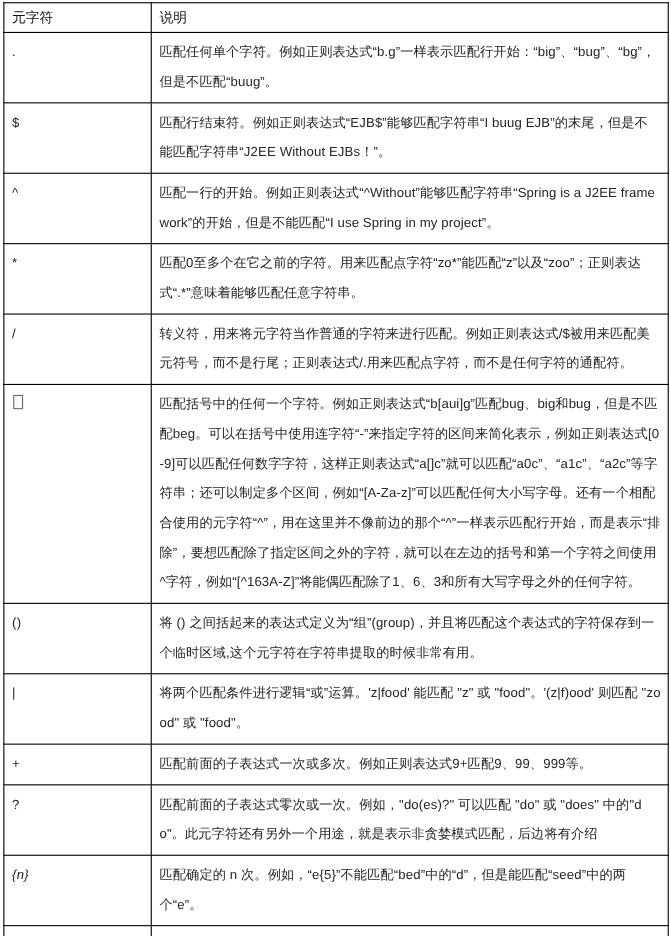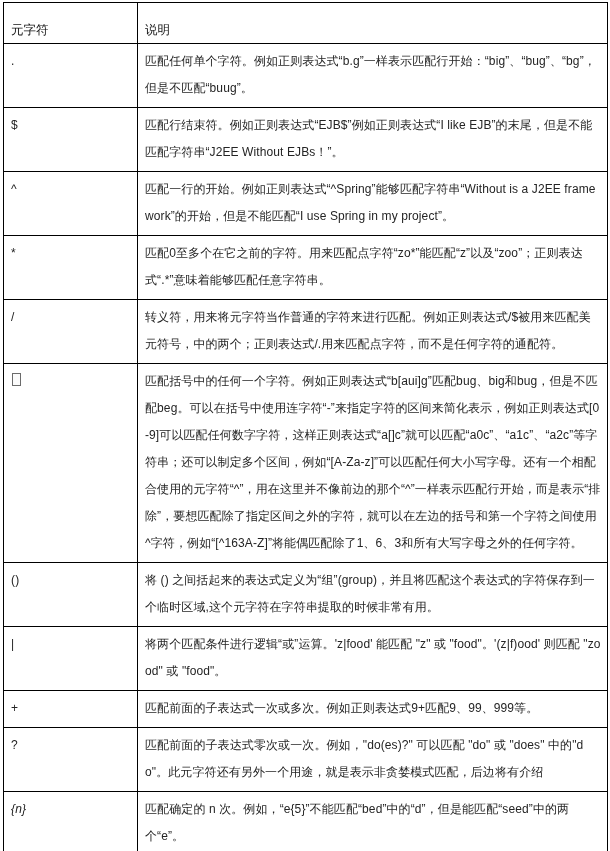--- a/index.html
+++ b/index.html
@@ -37,21 +37,21 @@
     vertical-align: top;
     padding: 4px 6px 5px 7px;
     font-size: 12px;
     line-height: 27px;
     font-weight: normal;
     text-align: left;
     color: #242424;
   }
   table.meta-table th {
     line-height: 20px;
-    padding-top: 17px;
+    padding-top: 3px;
     padding-bottom: 3px;
     font-size: 12.5px;
     color: #111;
   }
   td.sym-cell {
     font-size: 12px;
     line-height: 20px;
     color: #333;
     letter-spacing: 0.2px;
   }
@@ -94,33 +94,33 @@
         </th>
       </tr>
     </thead>
     <tbody>
         <tr>
           <td class="sym-cell">.</td>
           <td class="desc-cell">匹配任何单个字符。例如正则表达式“b.g”一样表示匹配行开始：“big”、“bug”、“bg”，但是不匹配“buug”。</td>
         </tr>
         <tr>
           <td class="sym-cell">$</td>
-          <td class="desc-cell">匹配行结束符。例如正则表达式“EJB$”例如正则表达式“I like EJB”的末尾，但是不能匹配字符串“J2EE Without EJBs！”。</td>
+          <td class="desc-cell">匹配行结束符。例如正则表达式“EJB$”能够匹配字符串“I buug EJB”的末尾，但是不能匹配字符串“J2EE Without EJBs！”。</td>
         </tr>
         <tr>
           <td class="sym-cell">^</td>
-          <td class="desc-cell">匹配一行的开始。例如正则表达式“^Spring”能够匹配字符串“Without is a J2EE framework”的开始，但是不能匹配“I use Spring in my project”。</td>
+          <td class="desc-cell">匹配一行的开始。例如正则表达式“^Without”能够匹配字符串“Spring is a J2EE framework”的开始，但是不能匹配“I use Spring in my project”。</td>
         </tr>
         <tr>
           <td class="sym-cell">*</td>
           <td class="desc-cell">匹配0至多个在它之前的字符。用来匹配点字符“zo*”能匹配“z”以及“zoo”；正则表达式“.*”意味着能够匹配任意字符串。</td>
         </tr>
         <tr>
           <td class="sym-cell">/</td>
-          <td class="desc-cell">转义符，用来将元字符当作普通的字符来进行匹配。例如正则表达式/$被用来匹配美元符号，中的两个；正则表达式/.用来匹配点字符，而不是任何字符的通配符。</td>
+          <td class="desc-cell">转义符，用来将元字符当作普通的字符来进行匹配。例如正则表达式/$被用来匹配美元符号，而不是行尾；正则表达式/.用来匹配点字符，而不是任何字符的通配符。</td>
         </tr>
         <tr>
           <td class="sym-cell"><span class="tofu"></span></td>
           <td class="desc-cell">匹配括号中的任何一个字符。例如正则表达式“b[aui]g”匹配bug、big和bug，但是不匹配beg。可以在括号中使用连字符“-”来指定字符的区间来简化表示，例如正则表达式[0-9]可以匹配任何数字字符，这样正则表达式“a[]c”就可以匹配“a0c”、“a1c”、“a2c”等字符串；还可以制定多个区间，例如“[A-Za-z]”可以匹配任何大小写字母。还有一个相配合使用的元字符“^”，用在这里并不像前边的那个“^”一样表示匹配行开始，而是表示“排除”，要想匹配除了指定区间之外的字符，就可以在左边的括号和第一个字符之间使用^字符，例如“[^163A-Z]”将能偶匹配除了1、6、3和所有大写字母之外的任何字符。</td>
         </tr>
         <tr>
           <td class="sym-cell">()</td>
           <td class="desc-cell">将 () 之间括起来的表达式定义为“组”(group)，并且将匹配这个表达式的字符保存到一个临时区域,这个元字符在字符串提取的时候非常有用。</td>
         </tr>
         <tr>

